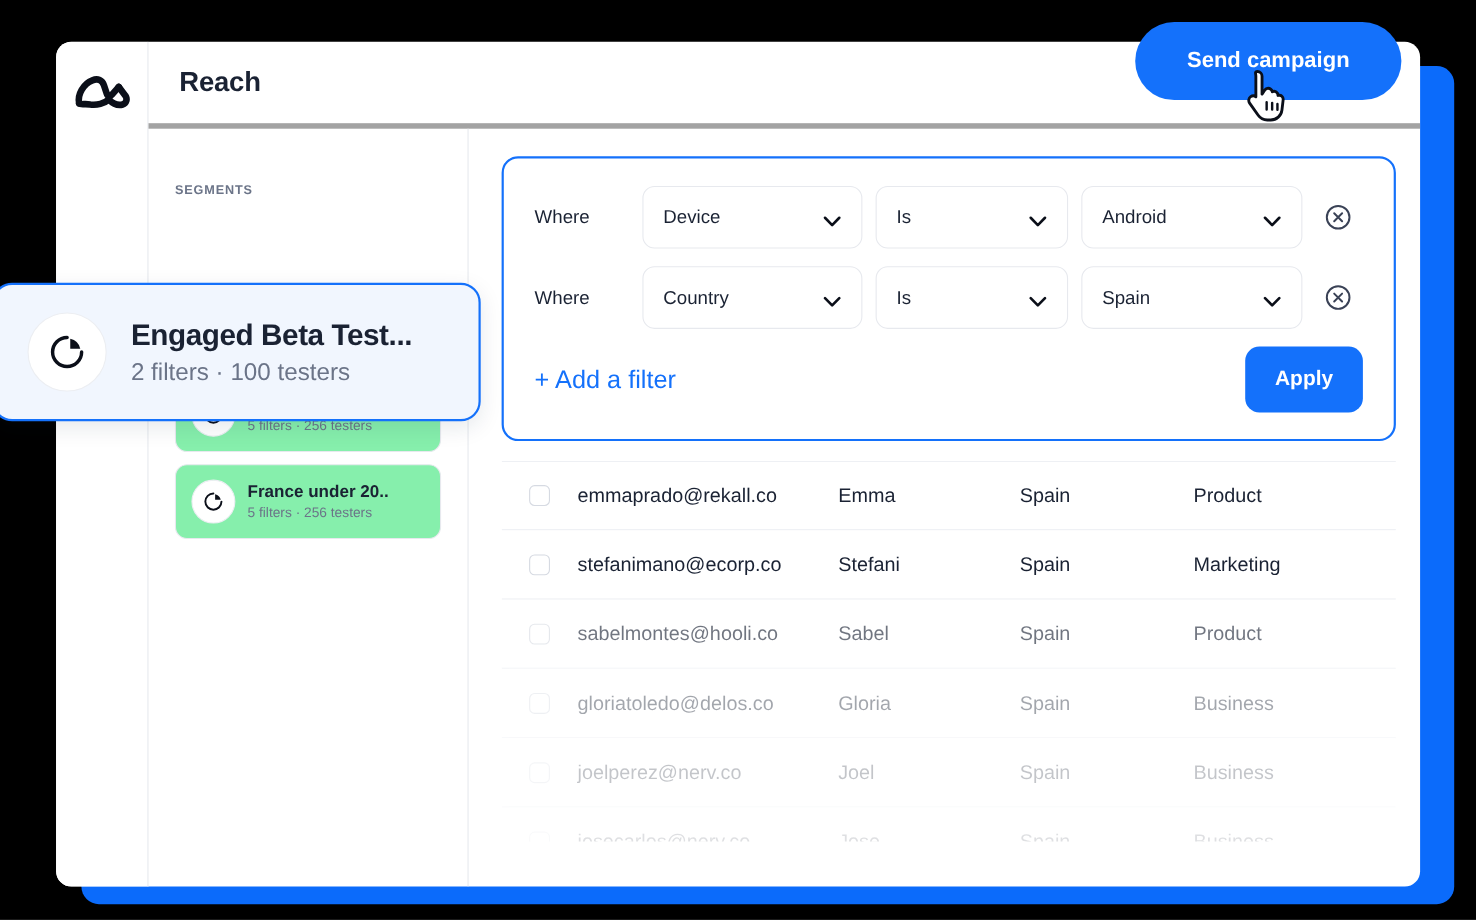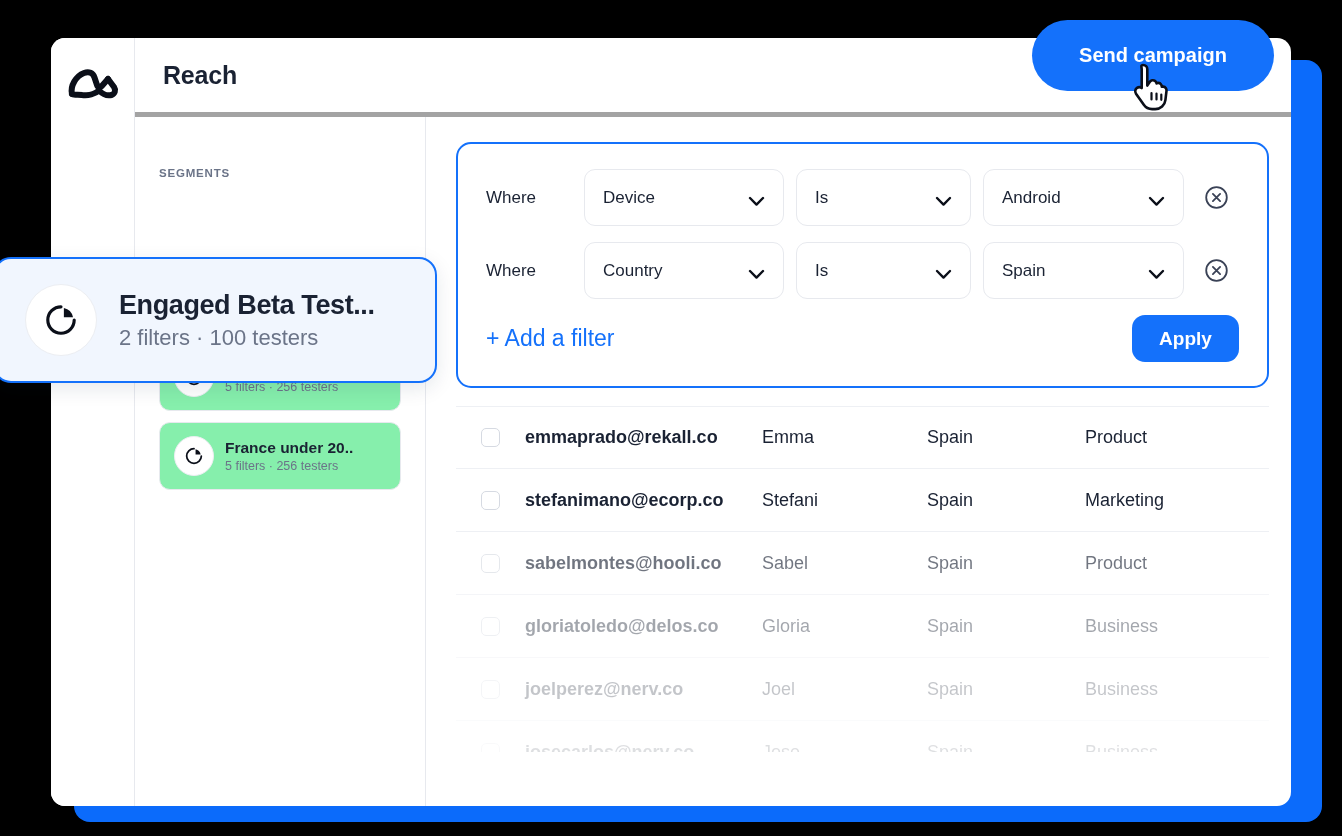--- a/index.html
+++ b/index.html
@@ -166,21 +166,21 @@
 
   .filter-foot { display: flex; align-items: center; justify-content: space-between; margin-top: 12px; }
   .add-filter { font-size: 23px; color: #1471FB; font-weight: 500; cursor: pointer; }
   .apply-btn {
     background: #1471FB;
     color: #fff;
     border: none;
     border-radius: 13px;
     font-size: 19px;
     font-weight: bold;
-    width: 107px; height: 47px;
+    width: 107px; height: 60px;
     cursor: pointer;
     font-family: "Liberation Sans", sans-serif;
     margin-left: 12px;
   }
 
   
   .table-wrap {
     margin-top: 18px;
     position: relative;
     height: 346px;
@@ -197,21 +197,21 @@
   }
   .t-row:first-child { border-top: 1px solid #EEF0F4; }
   .cb {
     width: 19px; height: 19px;
     border: 1.6px solid #D6DAE2;
     border-radius: 5px;
     flex: 0 0 19px;
     background: #fff;
     cursor: pointer;
   }
-  .c-email  { width: 262px; flex: 0 0 262px; padding-left: 25px; white-space: nowrap; font-weight: bold; }
+  .c-email  { width: 262px; flex: 0 0 262px; padding-left: 25px; white-space: nowrap; }
   .c-name   { width: 165px; flex: 0 0 165px; white-space: nowrap; }
   .c-country{ width: 158px; flex: 0 0 158px; white-space: nowrap; }
   .c-team   { flex: 1 1 auto; white-space: nowrap; }
 
   
   .send-campaign {
     position: absolute;
     left: 1032px; top: 20px;
     width: 242px; height: 71px;
     background: #1471FB;

